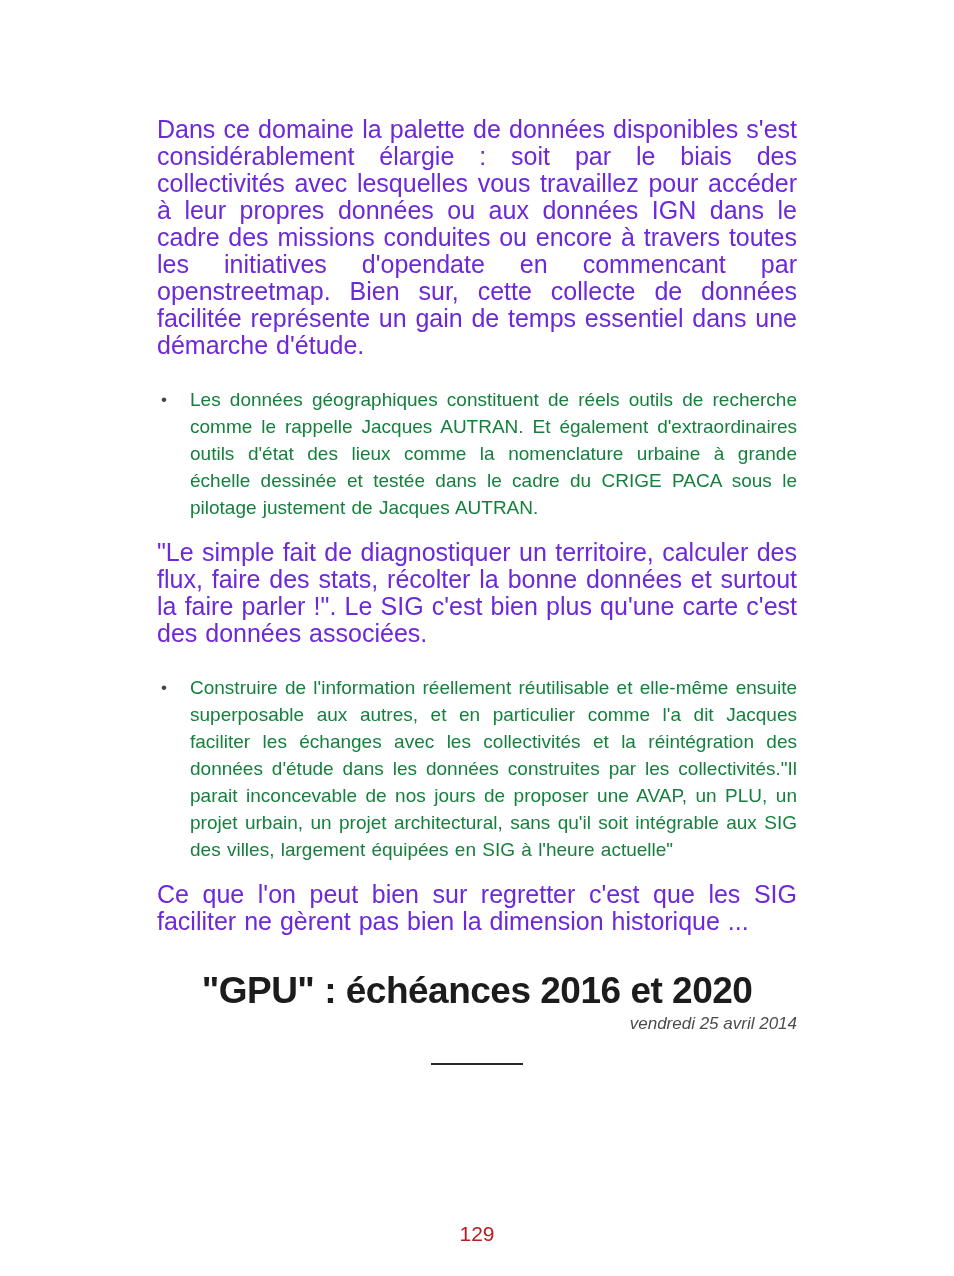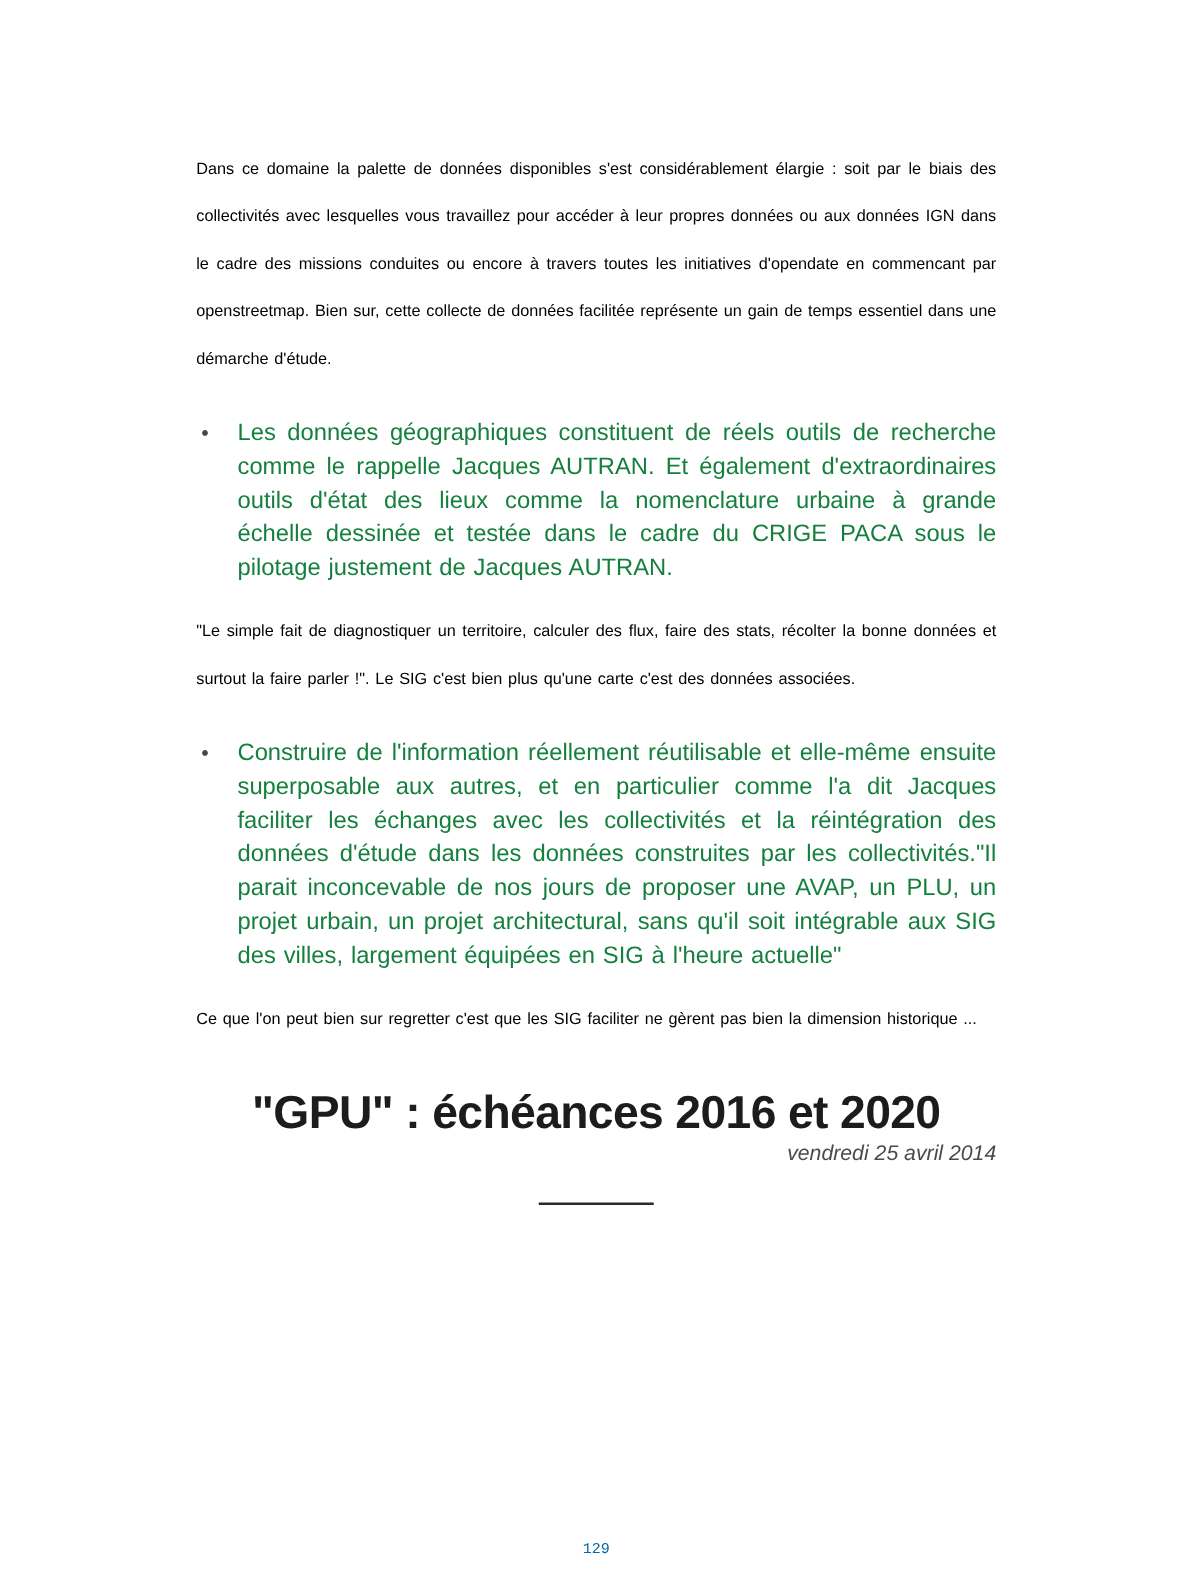--- a/index.html
+++ b/index.html
@@ -15,26 +15,26 @@
     overflow: hidden;
     font-family: "Liberation Sans", "DejaVu Sans", sans-serif;
     color: #454545;
   }
   .content {
     width: 640px;
     margin: 0 auto;
     padding-top: 116px;
   }
   .para {
-    font-size: 13px;
-    line-height: 38px;
+    font-size: 25px;
+    line-height: 27px;
     text-align: justify;
     margin: 0 0 18px 0;
     word-spacing: 1px;
-    color: #000000;
+    color: #6d28d9;
   }
   .bullet {
     position: relative;
     padding-left: 33px;
     margin: 0 0 18px 0;
   }
   .bullet .marker {
     position: absolute;
     left: 4px;
     top: 0;
@@ -72,23 +72,23 @@
     height: 0;
     border-top: 2px solid #2a2a2a;
     margin: 28px auto 14px auto;
   }
   .page-number {
     position: absolute;
     bottom: 30px;
     left: 0;
     width: 100%;
     text-align: center;
-    font-family: Liberation Mono, monospace;
-    font-size: 12px;
-    color: #0369a1;
+    font-family: Liberation Sans, sans-serif;
+    font-size: 21px;
+    color: #b91c1c;
   }
 </style>
 </head>
 <body>
 
 <div class="page">
   <div class="content">
 
     <p class="para">Dans ce domaine la palette de données disponibles s'est considérablement élargie : soit par le biais des collectivités avec lesquelles vous travaillez pour accéder à leur propres données ou aux données IGN dans le cadre des missions conduites ou encore à travers toutes les initiatives d'opendate en commencant par openstreetmap. Bien sur, cette collecte de données facilitée représente un gain de temps essentiel dans une démarche d'étude.</p>
 

